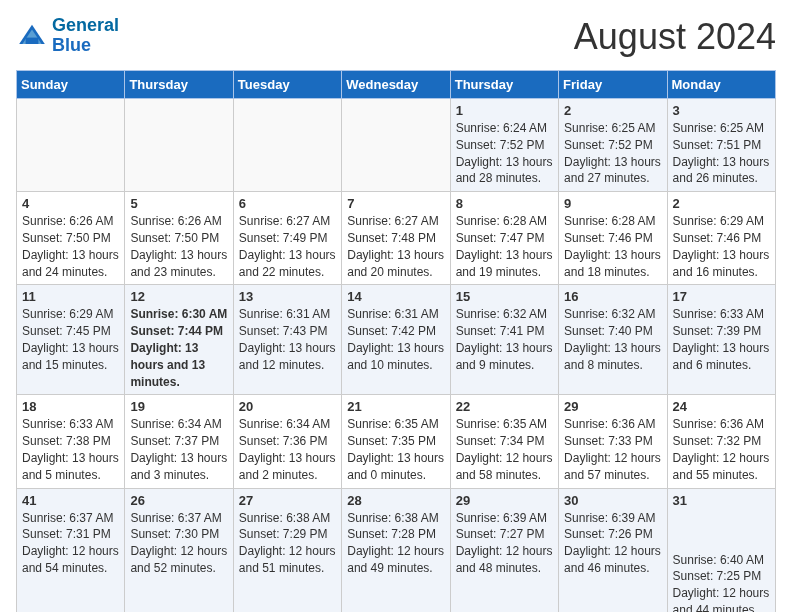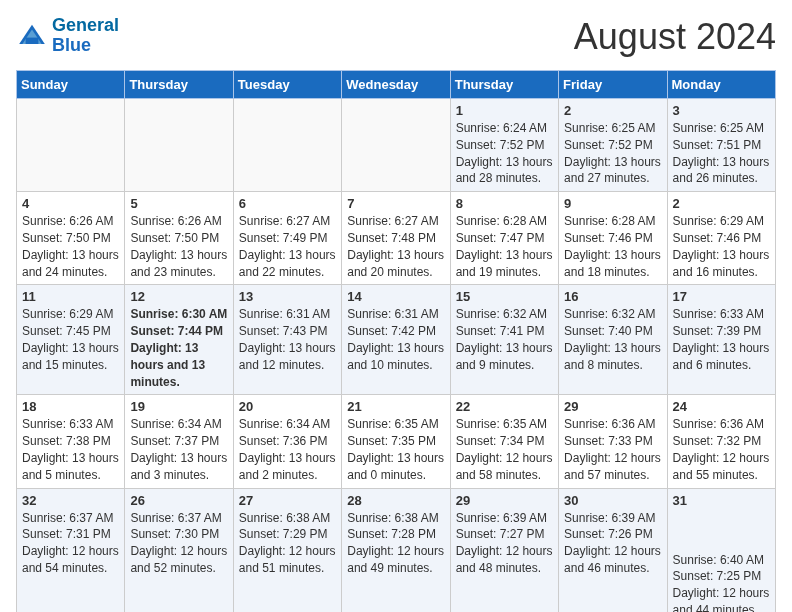--- a/index.html
+++ b/index.html
@@ -289,21 +289,21 @@
         </td>
         <td>
           <span class="day-number">24</span>
           <div class="day-info" style="white-space: pre-line;">Sunrise: 6:36 AM
 Sunset: 7:32 PM
 Daylight: 12 hours and 55 minutes.</div>
         </td>
       </tr>
       <tr>
         <td>
-          <span class="day-number">32</span>
+          <span class="day-number">41</span>
           <div class="day-info" style="white-space: pre-line;">Sunrise: 6:37 AM
 Sunset: 7:31 PM
 Daylight: 12 hours and 54 minutes.</div>
         </td>
         <td>
           <span class="day-number">26</span>
           <div class="day-info" style="white-space: pre-line;">Sunrise: 6:37 AM
 Sunset: 7:30 PM
 Daylight: 12 hours and 52 minutes.</div>
         </td>

